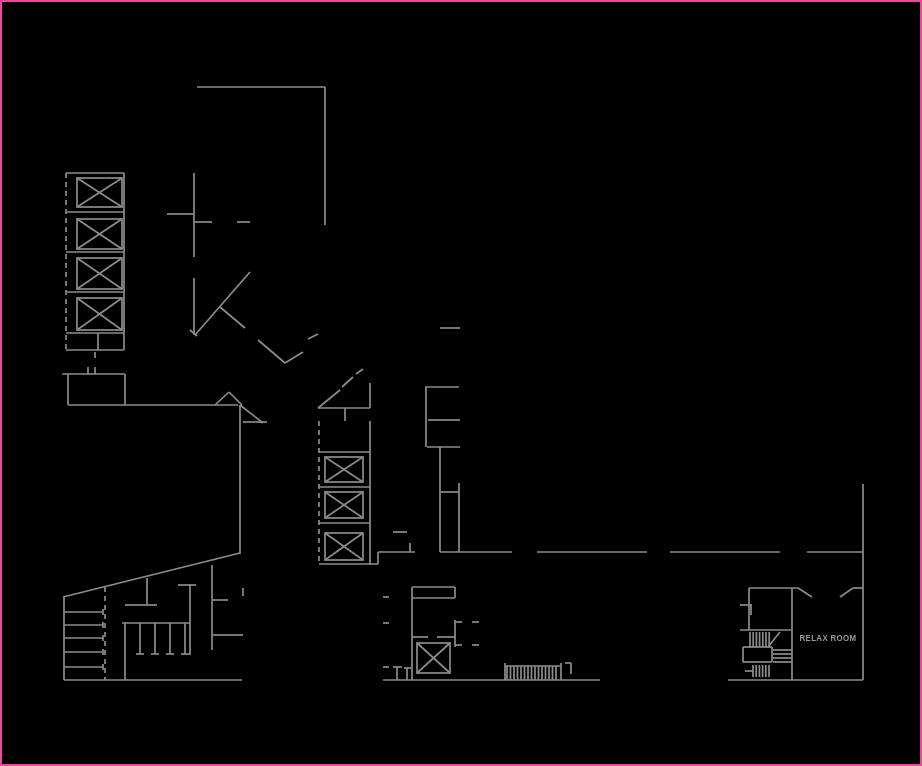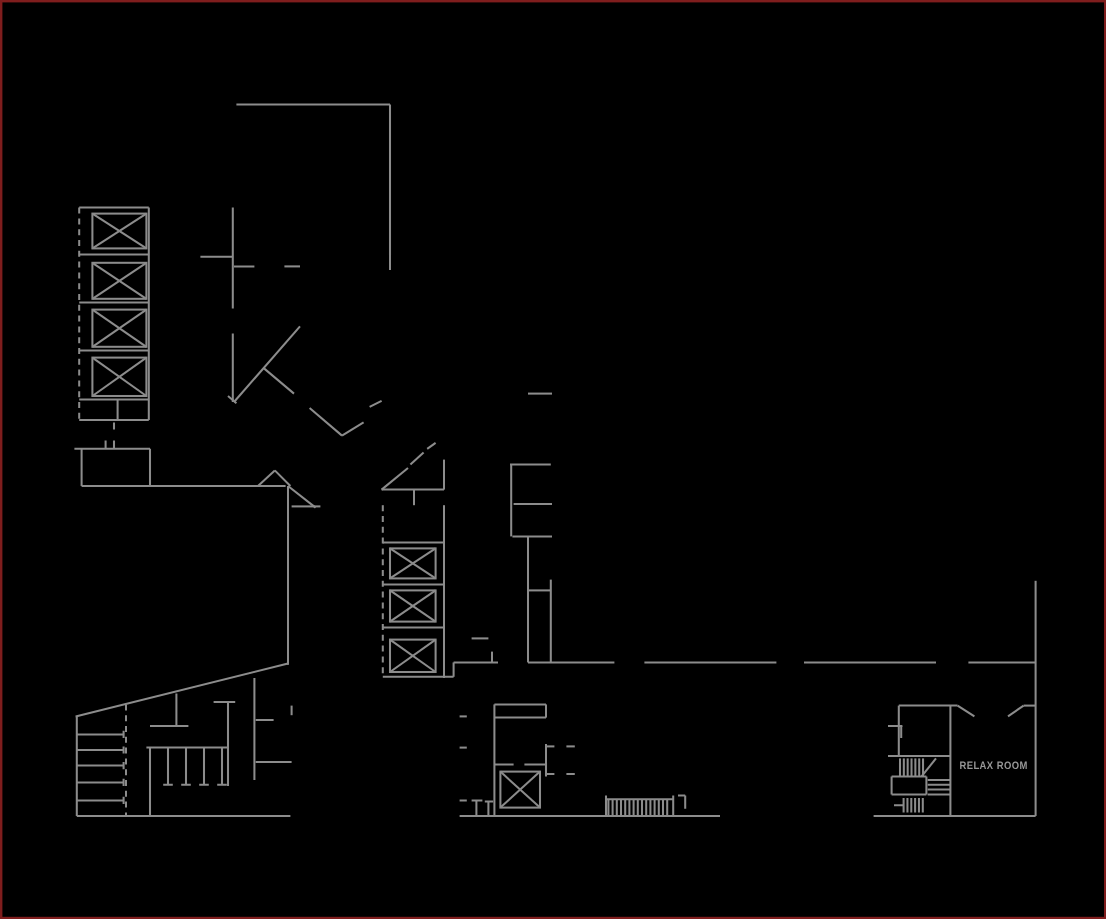--- a/index.html
+++ b/index.html
@@ -1,21 +1,21 @@
 <!DOCTYPE html>
 <html><head>
 <meta charset="utf-8">
 <style>
   html,body{margin:0;padding:0;background:#000;}
   .frame{
     position:relative;
     width:922px;height:766px;
     background:#000;
     box-sizing:border-box;
-    border:2px solid #7f1d1d;
+    border:2px solid #ec4899;
     overflow:hidden;
   }
   svg{display:block;}
   .plan-label{
     font-family:"Liberation Sans", sans-serif;
     font-weight:bold;
     letter-spacing:0.4px;
   }
 </style>
 </head>

